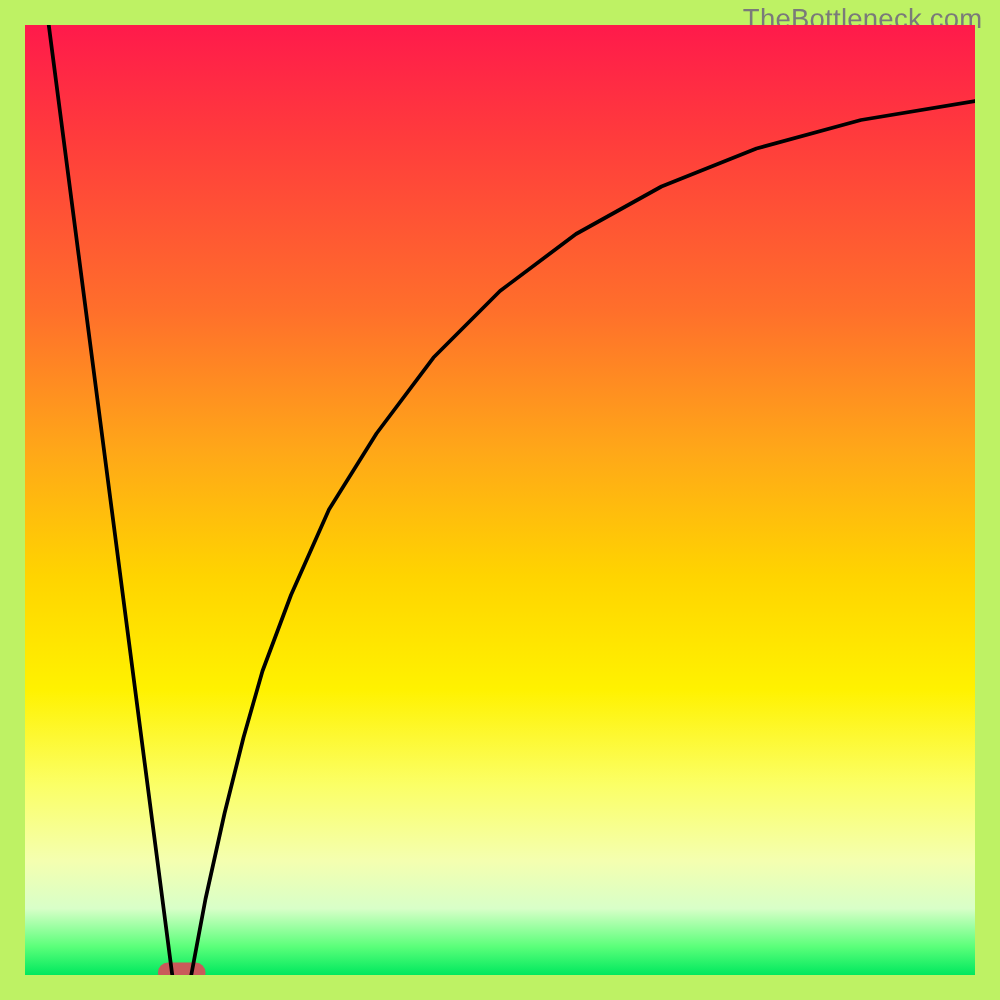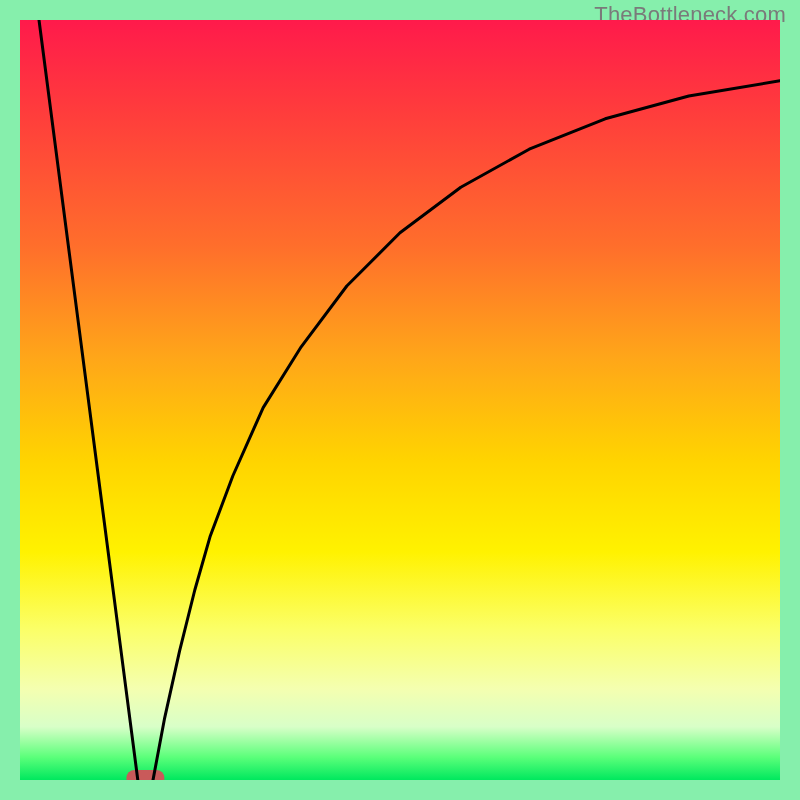--- a/index.html
+++ b/index.html
@@ -8,21 +8,21 @@
     width: 800px;
     height: 800px;
     overflow: hidden;
     background: #000;
     font-family: Arial, Helvetica, sans-serif;
   }
   .frame {
     position: relative;
     width: 800px;
     height: 800px;
-    background: #86efac;
+    background: #bef264;
   }
   .plot {
     position: absolute;
     left: 20px;
     top: 20px;
     width: 760px;
     height: 760px;
     background: linear-gradient(to bottom,
       #ff1a4b 0%,
       #ff3c3c 12%,

